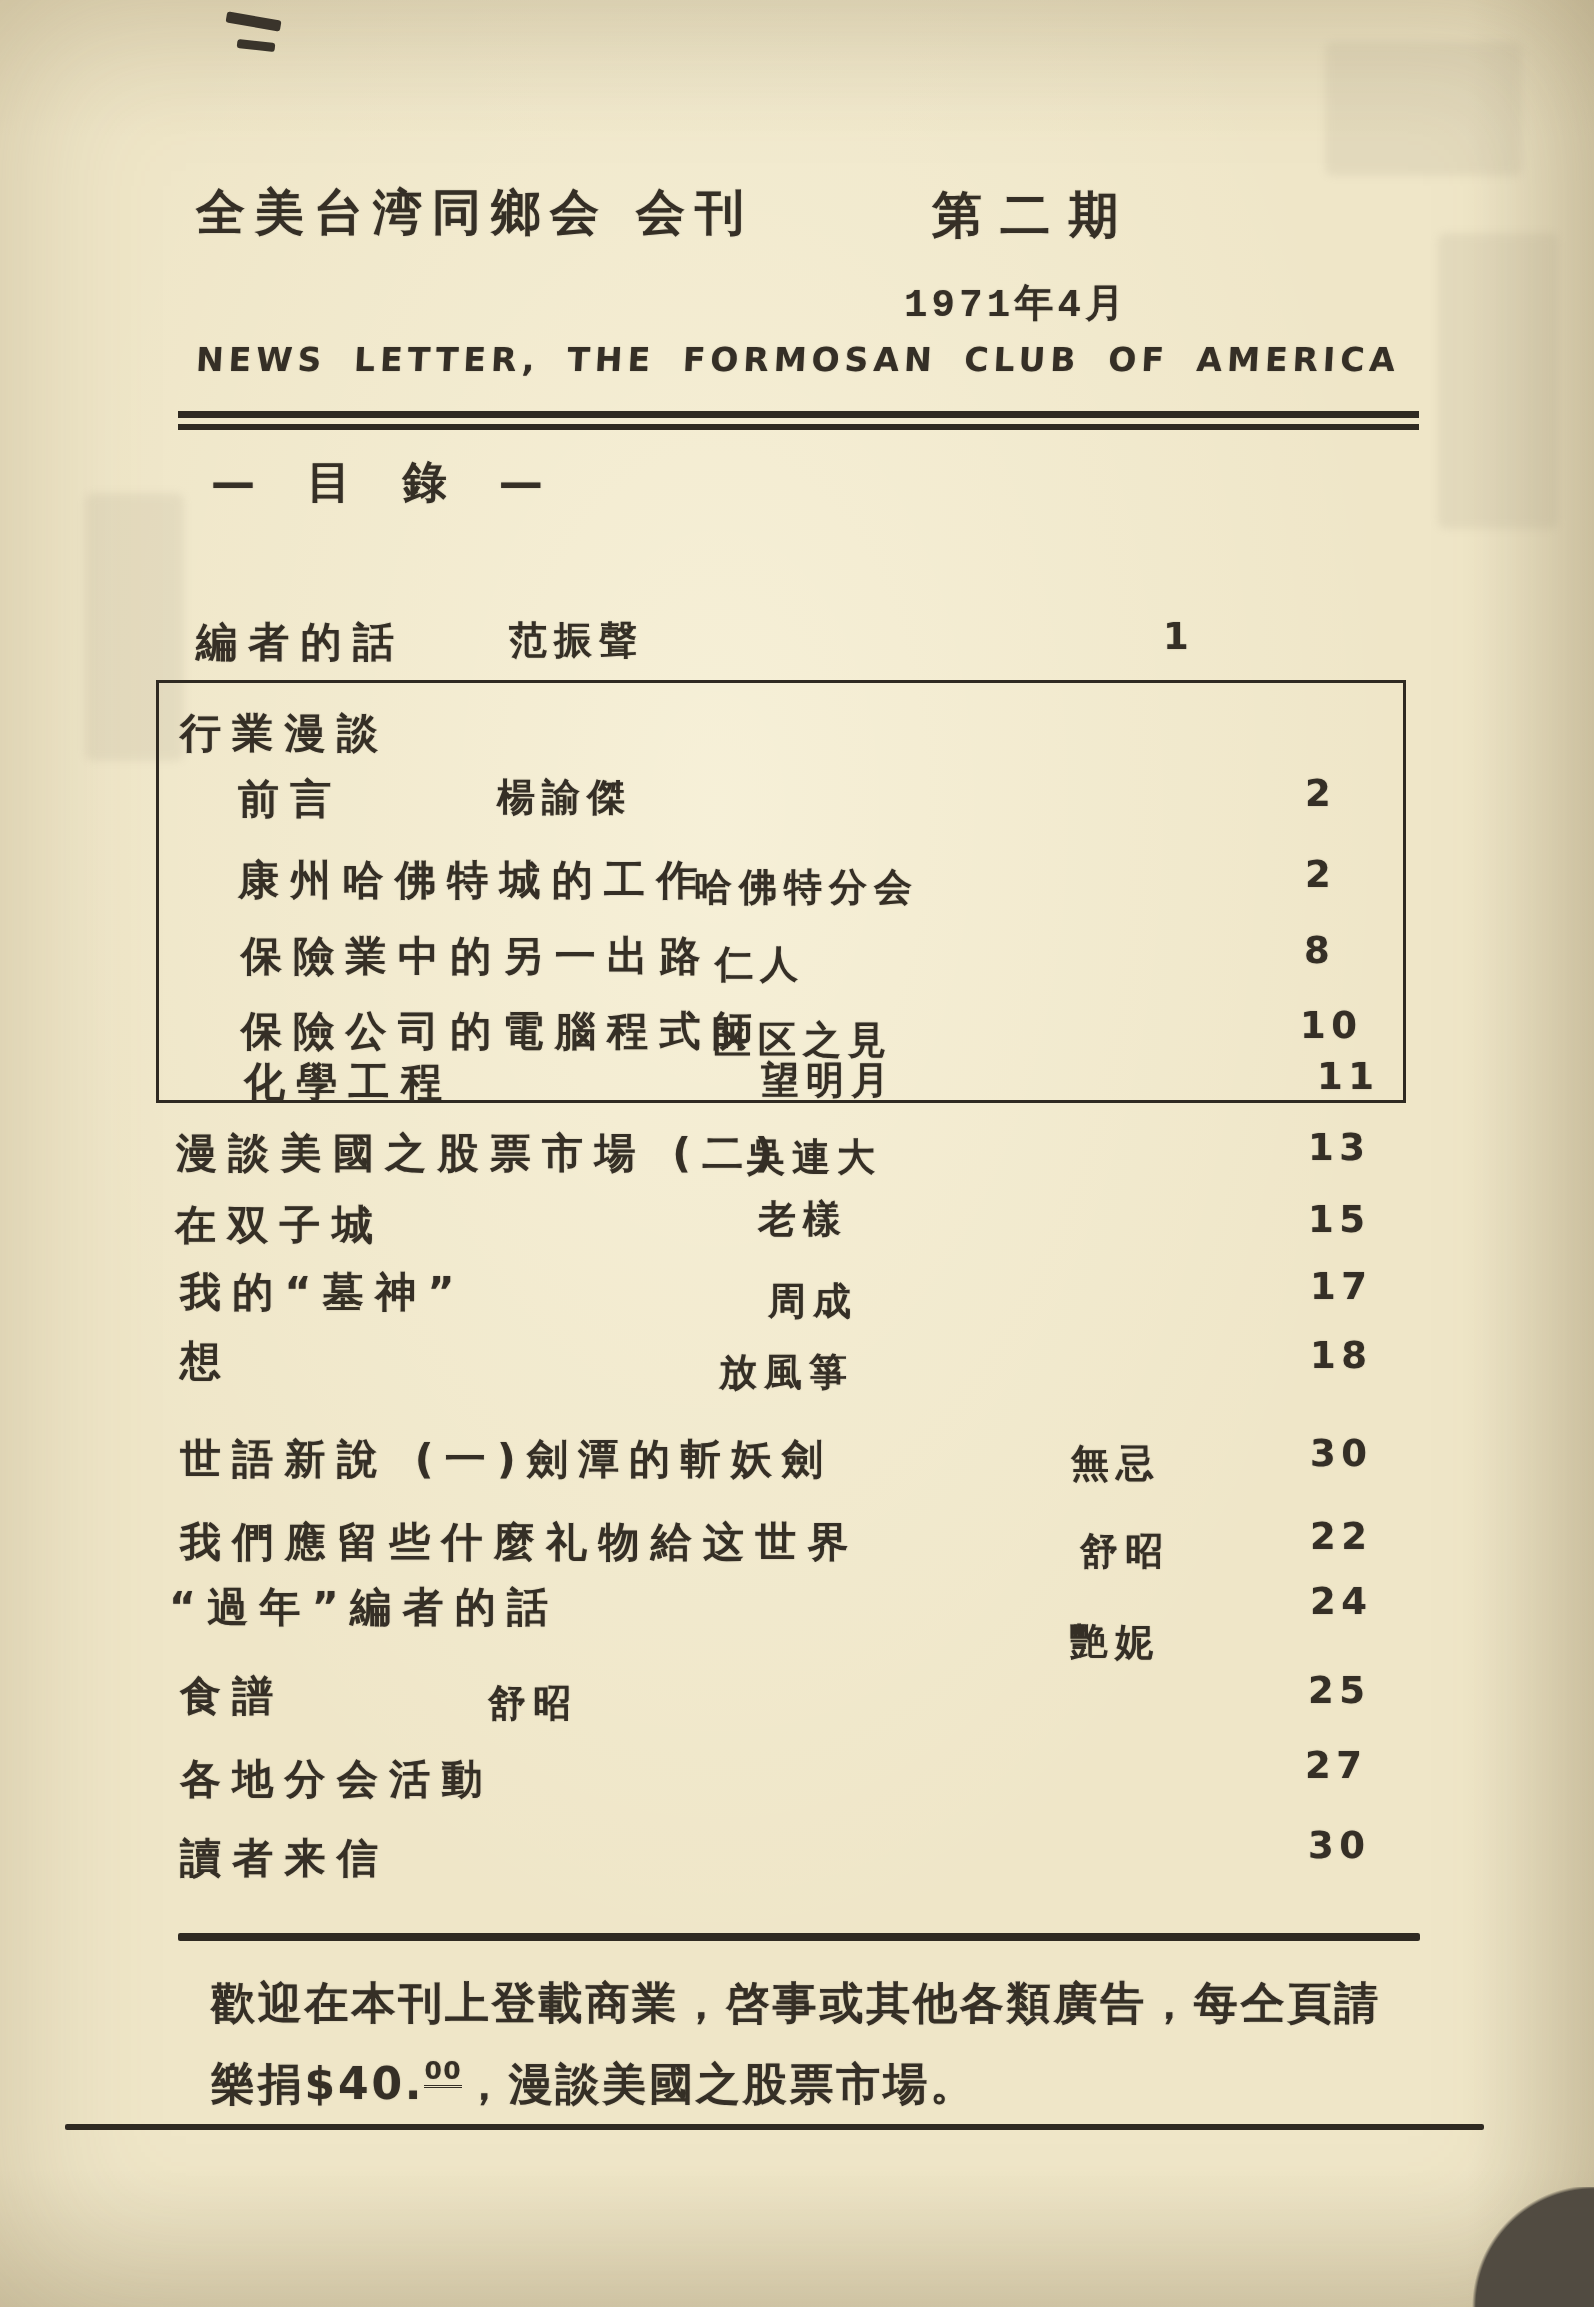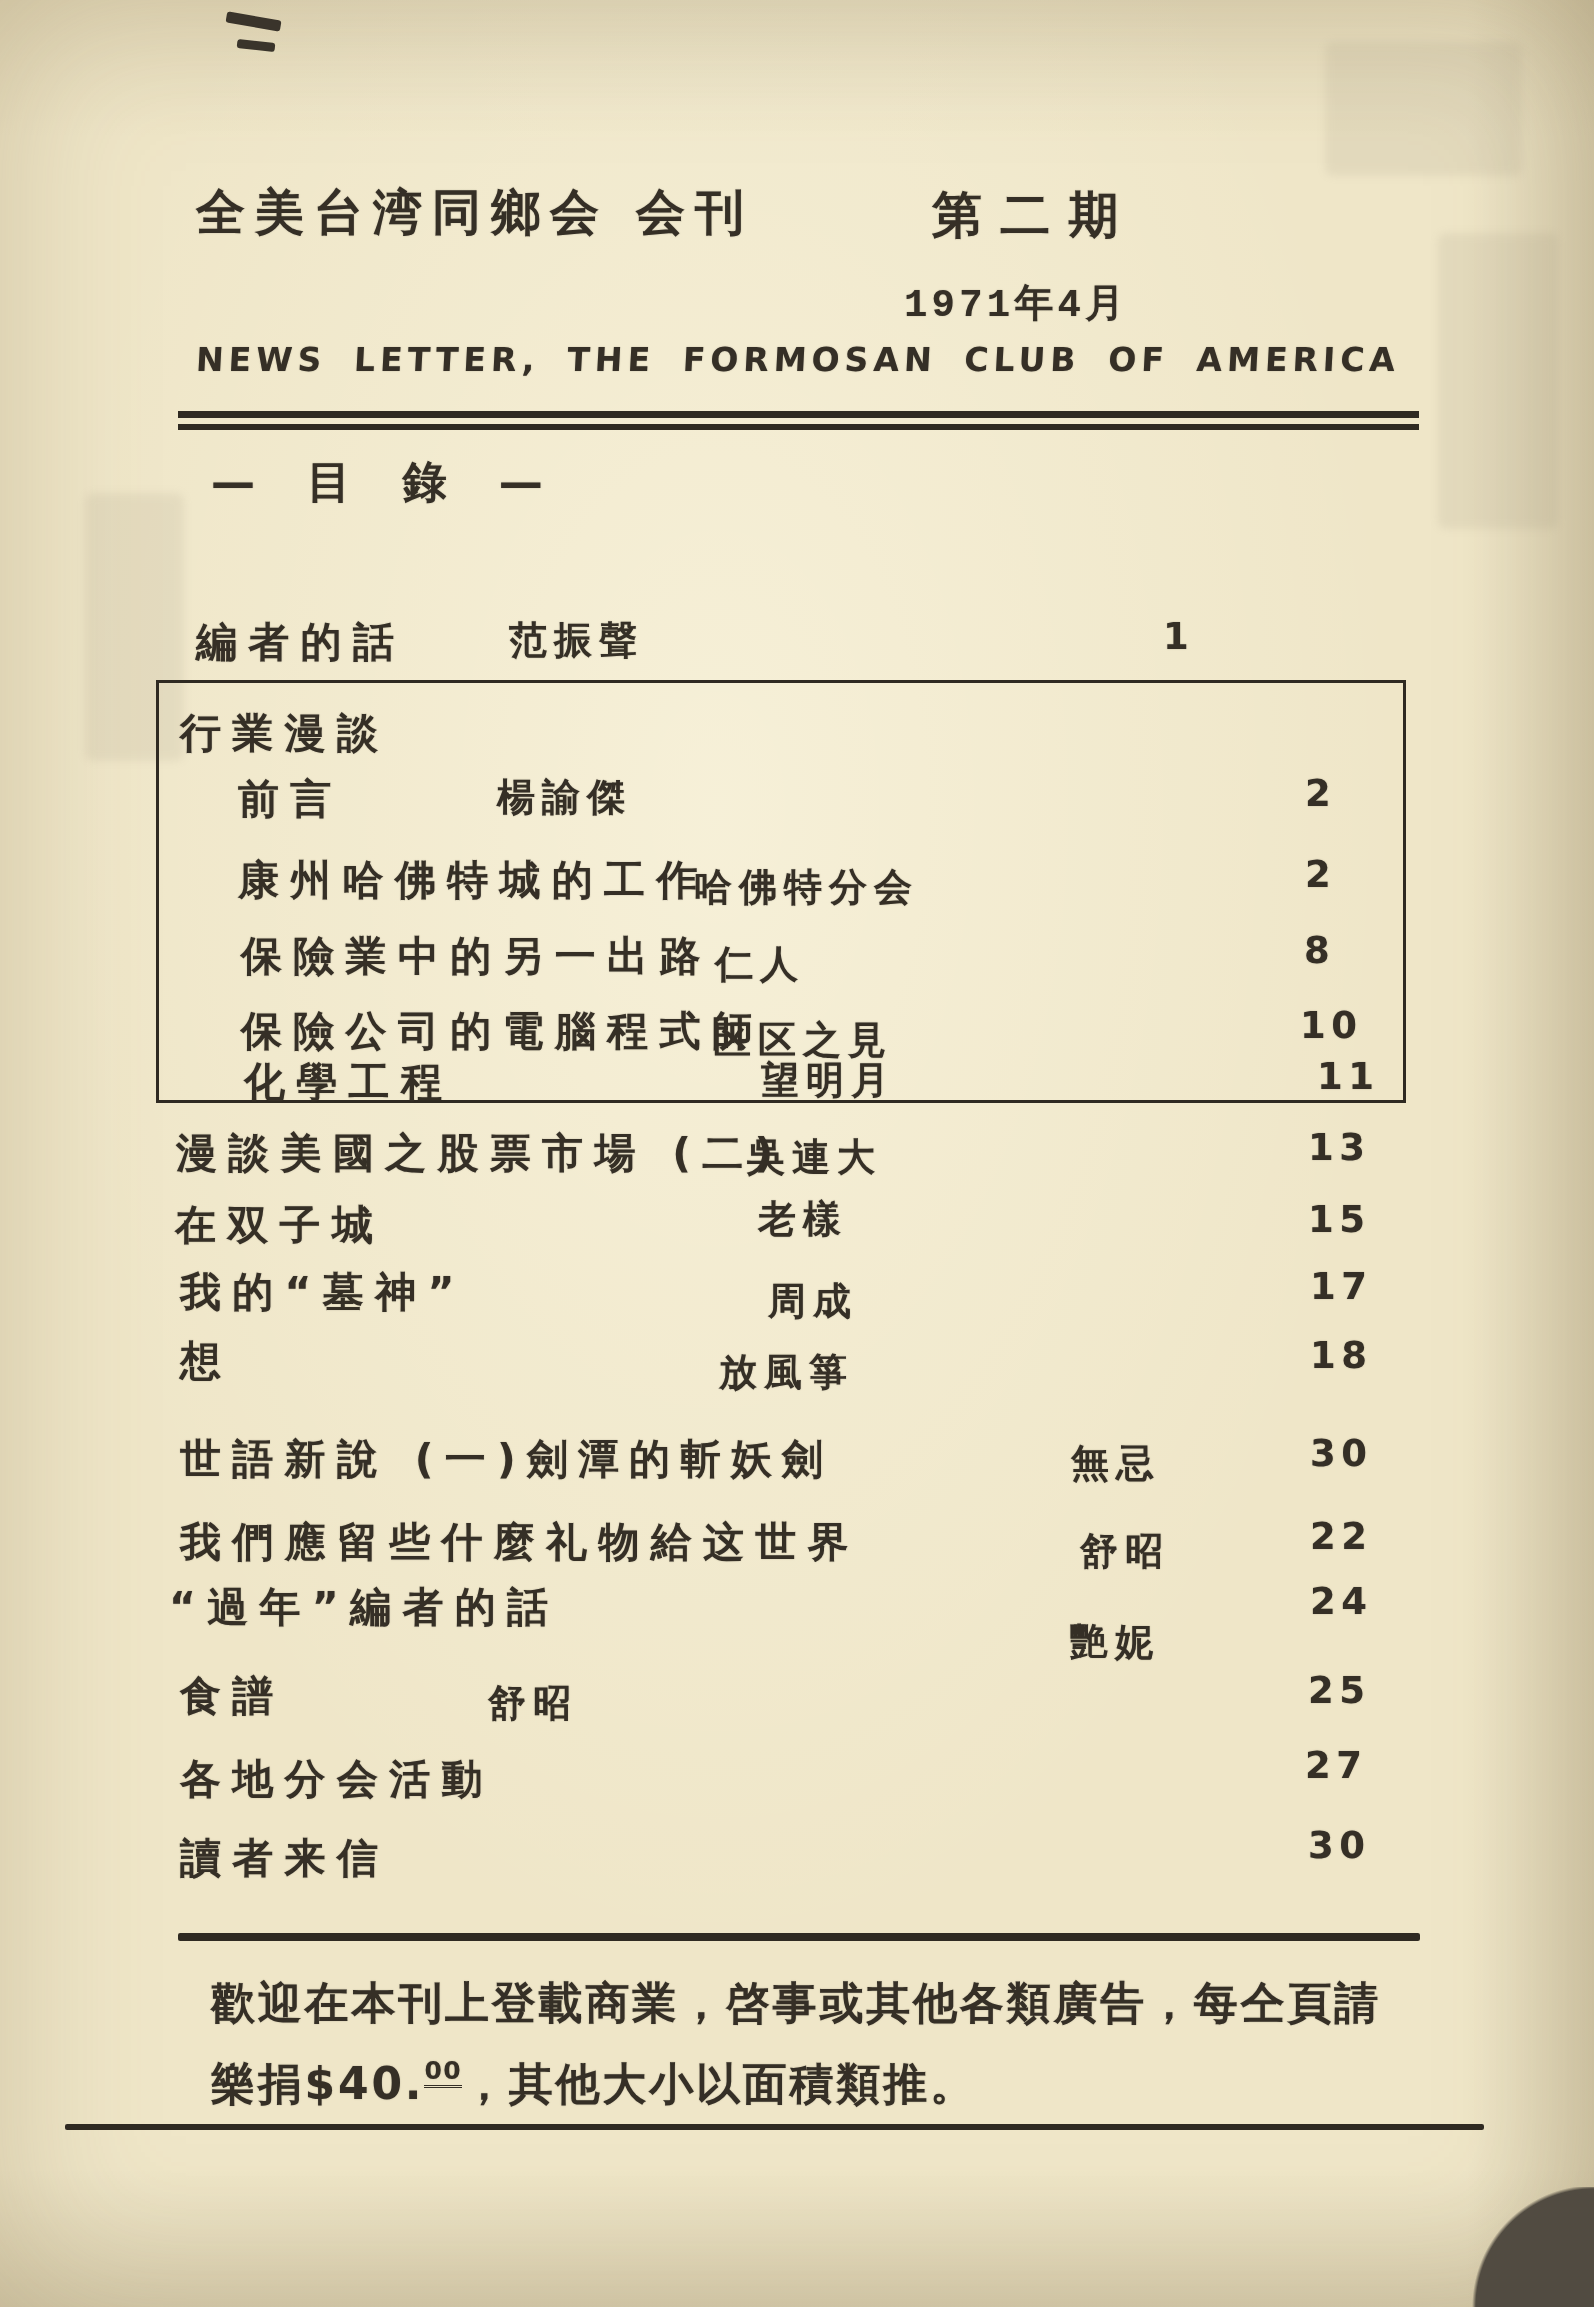--- a/index.html
+++ b/index.html
@@ -166,18 +166,18 @@
   </div>
 
   <div class="row" style="top:1831px;">
     <span class="t ink" style="left:180px;">讀者来信</span>
     <span class="p ink" style="left:1308px;top:-7px;">30</span>
   </div>
 
   <div class="abs rule" style="left:178px;top:1933px;width:1242px;height:7.8px;"></div>
 
   <div class="abs ink note" style="left:211px;top:1974px;">歡迎在本刊上登載商業，啓事或其他各類廣告，每仝頁請</div>
-  <div class="abs ink note" style="left:211px;top:2055px;"><span>樂捐$40.</span><sup>00</sup><span>，其他大小以面積類推。</span></div>
+  <div class="abs ink note" style="left:211px;top:2055px;"><span>樂捐$40.</span><sup>00</sup><span>，漫談美國之股票市場。</span></div>
 
   <div class="abs rule" style="left:65px;top:2124px;width:1419px;height:6.3px;"></div>
 
 </div>
 
 
 </body></html>

